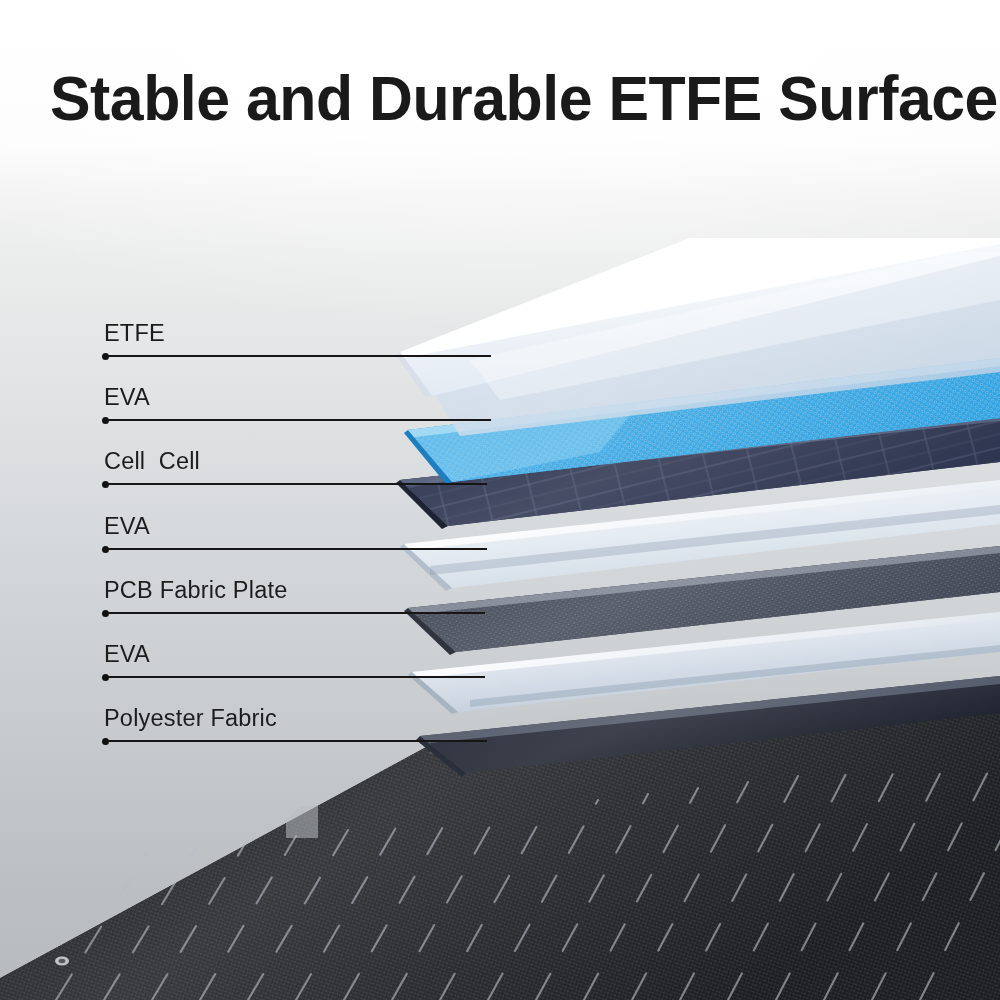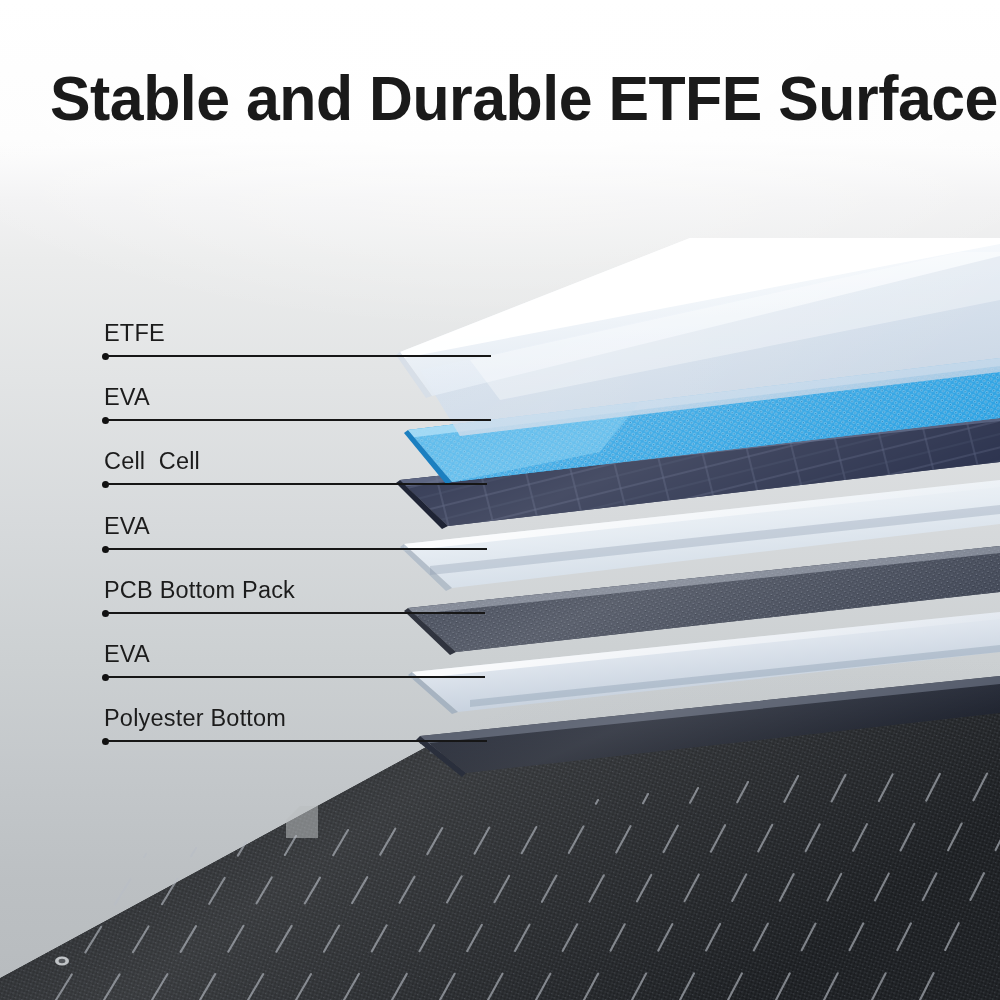--- a/index.html
+++ b/index.html
@@ -313,32 +313,32 @@
       <span class="c-line" style="width:380px"></span>
     </div>
 
     <div class="callout" style="top:548px">
       <span class="c-label">EVA</span>
       <span class="c-dot"></span>
       <span class="c-line" style="width:380px"></span>
     </div>
 
     <div class="callout" style="top:612px">
-      <span class="c-label">PCB Bottom Pack</span>
+      <span class="c-label">PCB Fabric Plate</span>
       <span class="c-dot"></span>
       <span class="c-line" style="width:378px"></span>
     </div>
 
     <div class="callout" style="top:676px">
       <span class="c-label">EVA</span>
       <span class="c-dot"></span>
       <span class="c-line" style="width:378px"></span>
     </div>
 
     <div class="callout" style="top:740px">
-      <span class="c-label">Polyester Bottom</span>
+      <span class="c-label">Polyester Fabric</span>
       <span class="c-dot"></span>
       <span class="c-line" style="width:380px"></span>
     </div>
 
   </div>
 
 </div>
 
 </body></html>

